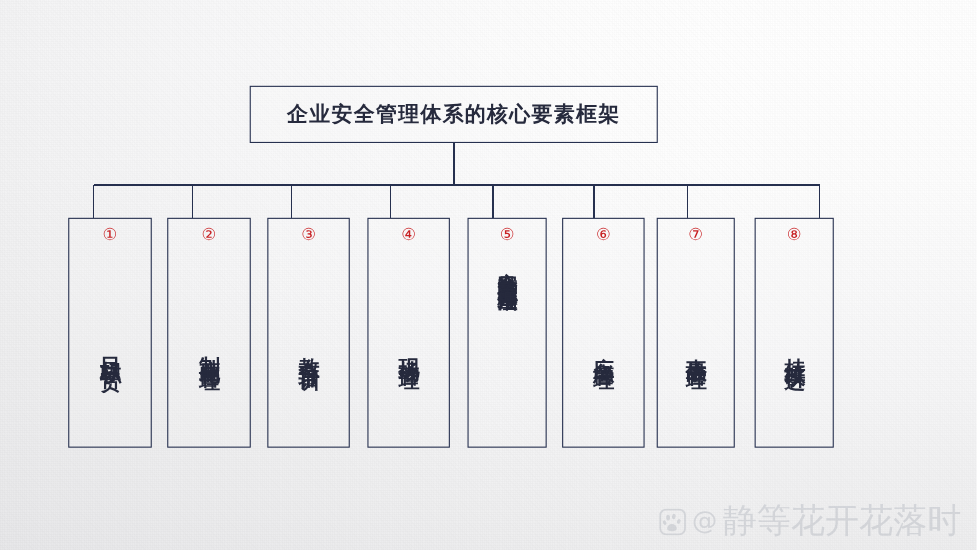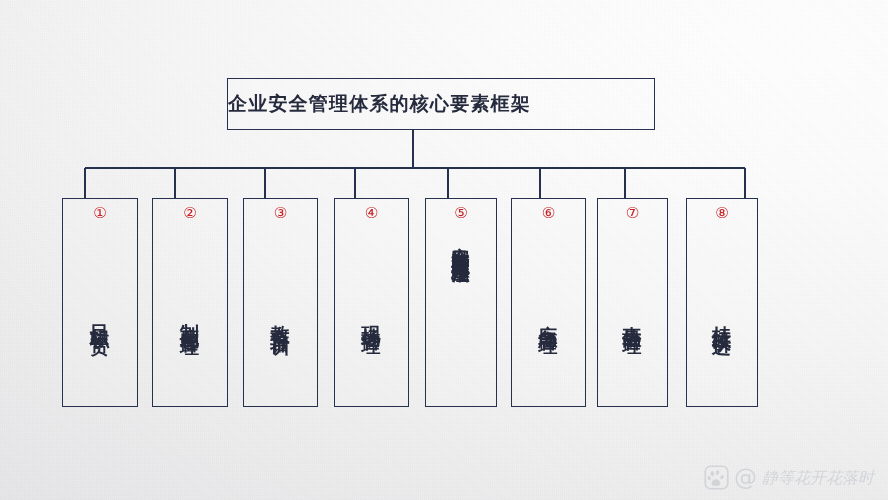--- a/index.html
+++ b/index.html
@@ -32,27 +32,28 @@
       repeating-linear-gradient(0deg, rgba(0,0,0,.018) 0px, rgba(0,0,0,.018) 1px, rgba(255,255,255,.020) 1px, rgba(255,255,255,.020) 2px),
       repeating-linear-gradient(90deg, rgba(0,0,0,.016) 0px, rgba(0,0,0,.016) 1px, rgba(255,255,255,.018) 1px, rgba(255,255,255,.018) 2px),
       repeating-linear-gradient(45deg, rgba(0,0,0,.012) 0px, rgba(0,0,0,.012) 1px, rgba(255,255,255,.014) 1px, rgba(255,255,255,.014) 3px);
   }
 
   
   .title-box {
     position: absolute;
     left: 227px;
     top: 78px;
-    width: 428px;
+    width: 371px;
     height: 52px;
     box-sizing: border-box;
     border: 1.6px solid #26304f;
     background: rgba(255,255,255,0.10);
     display: flex;
     align-items: center;
+    justify-content: center;
   }
   .title-text {
     font-size: 19px;
     font-weight: bold;
     color: #262a3d;
     letter-spacing: 1.2px;
     white-space: nowrap;
   }
 
   
@@ -129,26 +130,25 @@
     height: 25px;
     flex: 0 0 auto;
   }
   #watermark .at {
     font-size: 23px;
     color: #9aa0ab;
     line-height: 1;
     font-family: "DejaVu Sans", "Liberation Sans", sans-serif;
   }
   #watermark .wm-name {
-    font-size: 16px;
+    font-size: 31px;
     color: #9aa0ab;
     line-height: 1;
     letter-spacing: 0px;
     white-space: nowrap;
-    font-style: italic;
   }
 </style>
 </head>
 <body>
 
 <div id="canvas">
 
   <div id="noise"></div>
 
   <svg id="connectors" viewBox="0 0 888 500" xmlns="http://www.w3.org/2000/svg">

